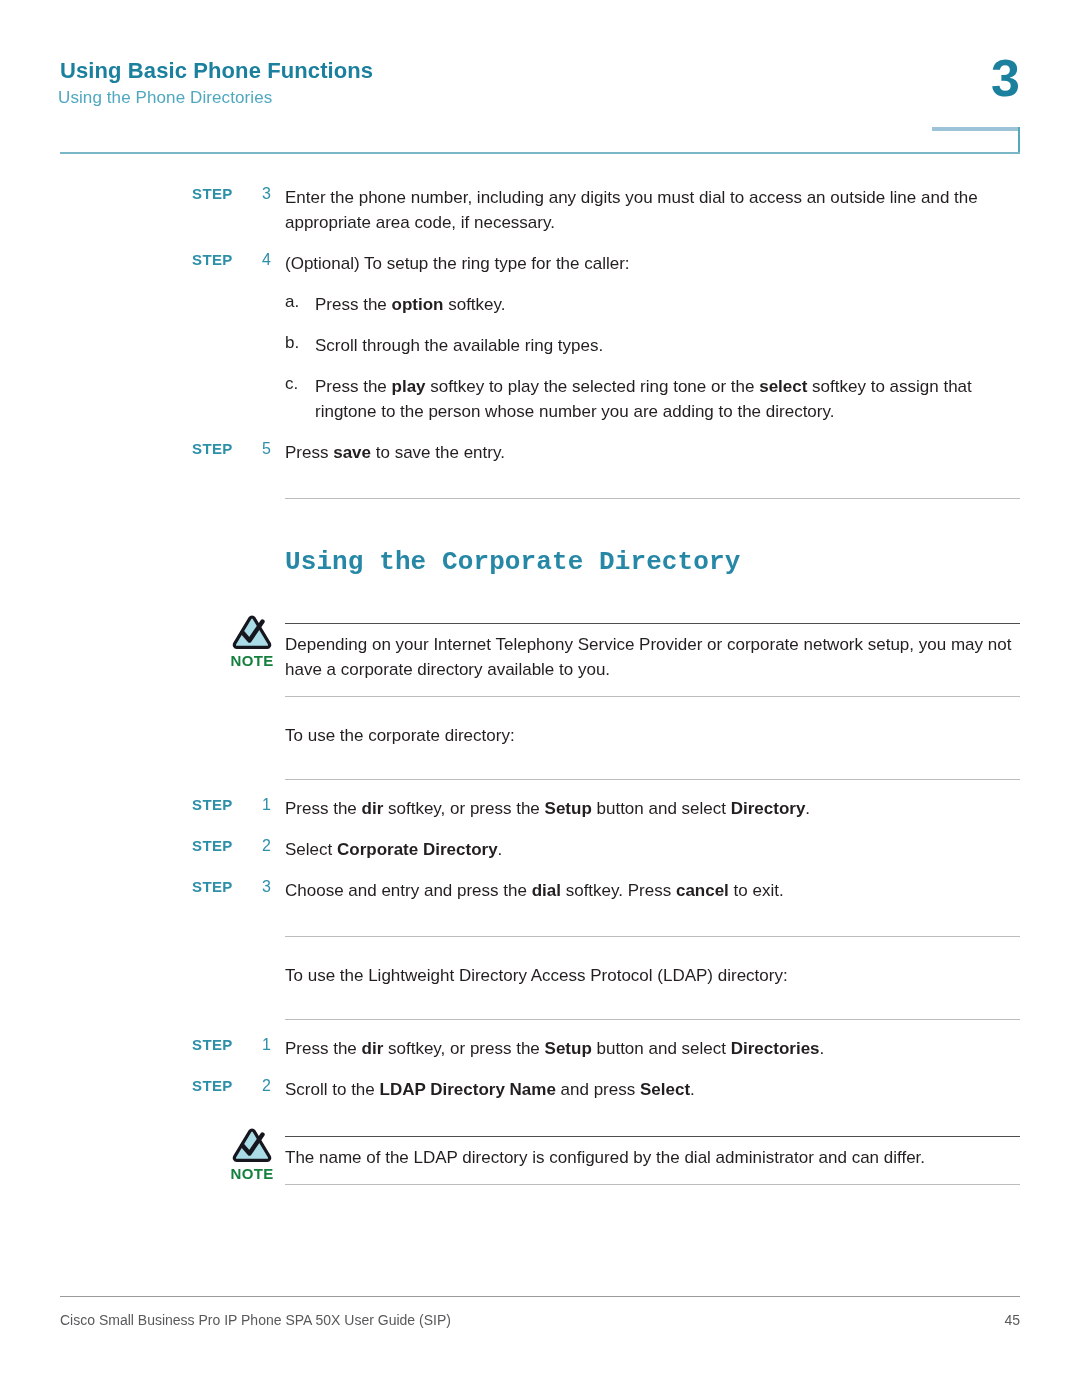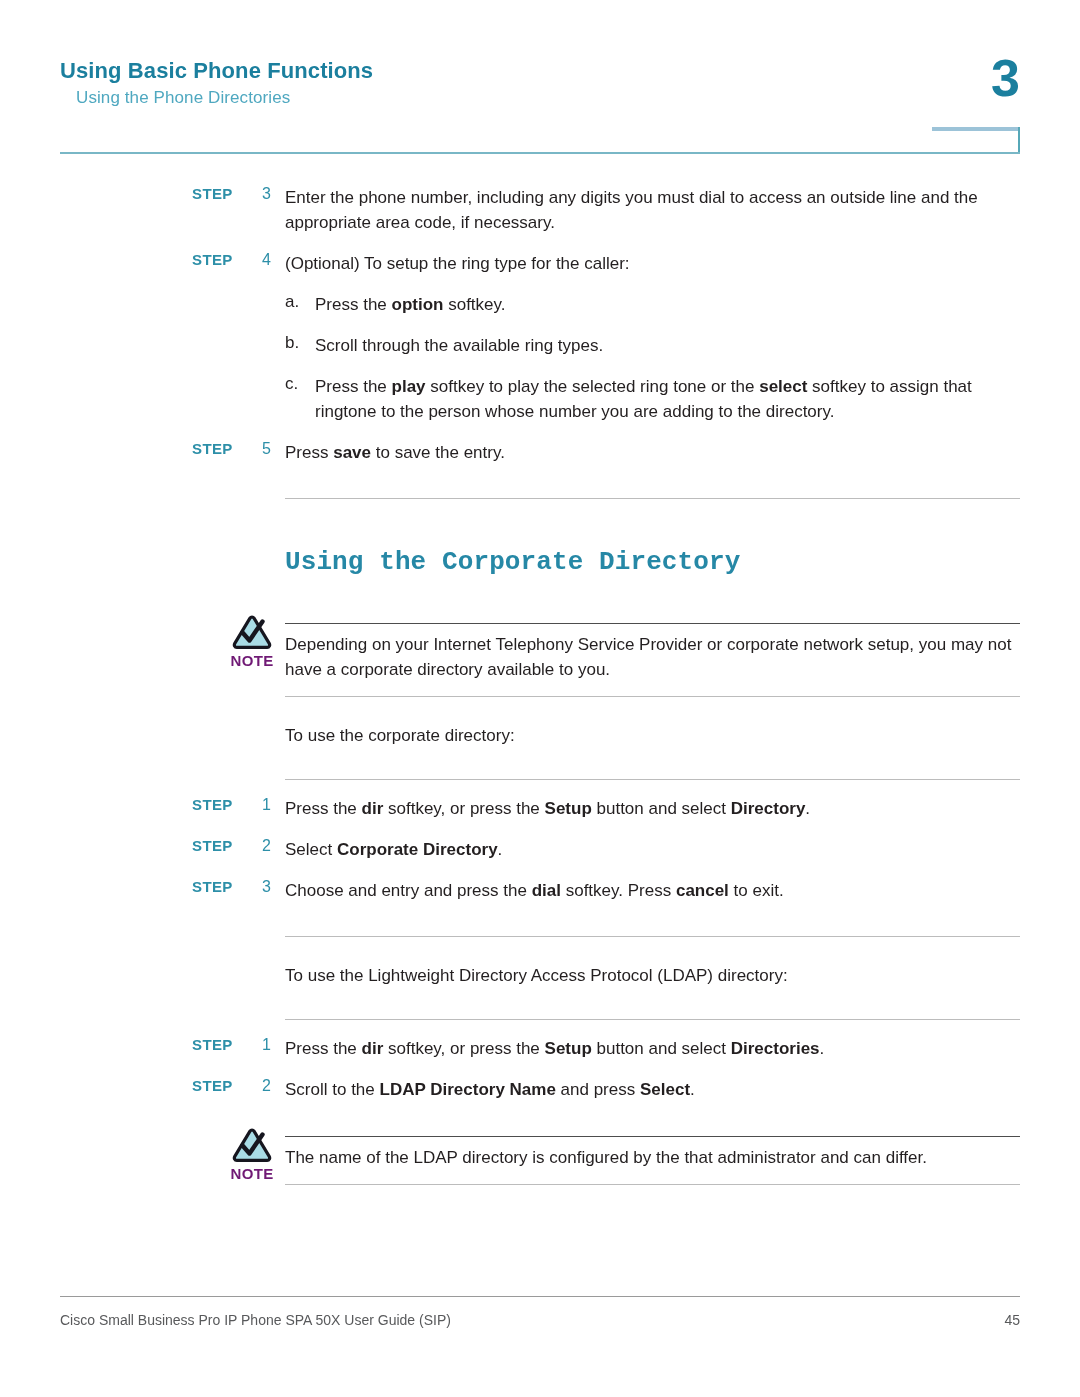--- a/index.html
+++ b/index.html
@@ -26,21 +26,21 @@
   .hdr-title {
     position: absolute;
     left: 60px; top: 58px;
     font-size: 22px;
     font-weight: bold;
     color: #1b7f9e;
     letter-spacing: 0.1px;
   }
   .hdr-subtitle {
     position: absolute;
-    left: 76px; top: 88px;
+    left: 58px; top: 88px;
     font-size: 17px;
     font-weight: normal;
     color: #4fa8c0;
     letter-spacing: 0.1px;
   }
   .chapter-number {
     position: absolute;
     right: 60px; top: 52px;
     font-size: 52px;
     font-weight: bold;
@@ -165,21 +165,21 @@
     position: absolute;
     left: 222px;
     top: 0px;
     width: 60px;
     text-align: center;
   }
   .note-icon-wrap svg { display: block; margin: 0 auto; }
   .note-word {
     font-size: 15px;
     font-weight: bold;
-    color: #701a75;
+    color: #15803d;
     letter-spacing: 0.3px;
     margin-top: 1px;
   }
   .note-body {
     margin-left: 285px;
     margin-right: 60px;
     font-size: 17px;
     line-height: 25px;
     max-width: 735px;
   }
@@ -321,21 +321,21 @@
     <div class="note-icon-wrap" style="top:-8px;">
       <span>
         <svg width="42" height="36" viewBox="0 0 42 36" xmlns="http://www.w3.org/2000/svg">
           <path d="M19.0 3.2 C20.0 1.6 22.0 1.6 23.0 3.2 L38.2 28.4 C39.3 30.2 38.3 32.4 36.2 32.4 L5.8 32.4 C3.7 32.4 2.7 30.2 3.8 28.4 Z" fill="#a9dce6" stroke="#16161f" stroke-width="3.2" stroke-linejoin="round"></path>
           <path d="M11.5 17.5 L18.5 25.5 L31.5 6.5" fill="none" stroke="#16161f" stroke-width="4.4" stroke-linecap="round" stroke-linejoin="round"></path>
         </svg>
       </span>
       <div class="note-word">NOTE</div>
     </div>
     <div class="rule-dark"></div>
-    <div class="note-body" style="margin-top:8px;">The name of the LDAP directory is configured by the that administrator and can differ.</div>
+    <div class="note-body" style="margin-top:8px;">The name of the LDAP directory is configured by the dial administrator and can differ.</div>
     <div class="rule-light" style="margin-top:14px;"></div>
   </div>
 
 </div>
 
 <div class="footer">
   <div class="footer-rule"></div>
   <div class="footer-text">Cisco Small Business Pro IP Phone SPA 50X User Guide (SIP)</div>
   <div class="footer-page">45</div>
 </div>

